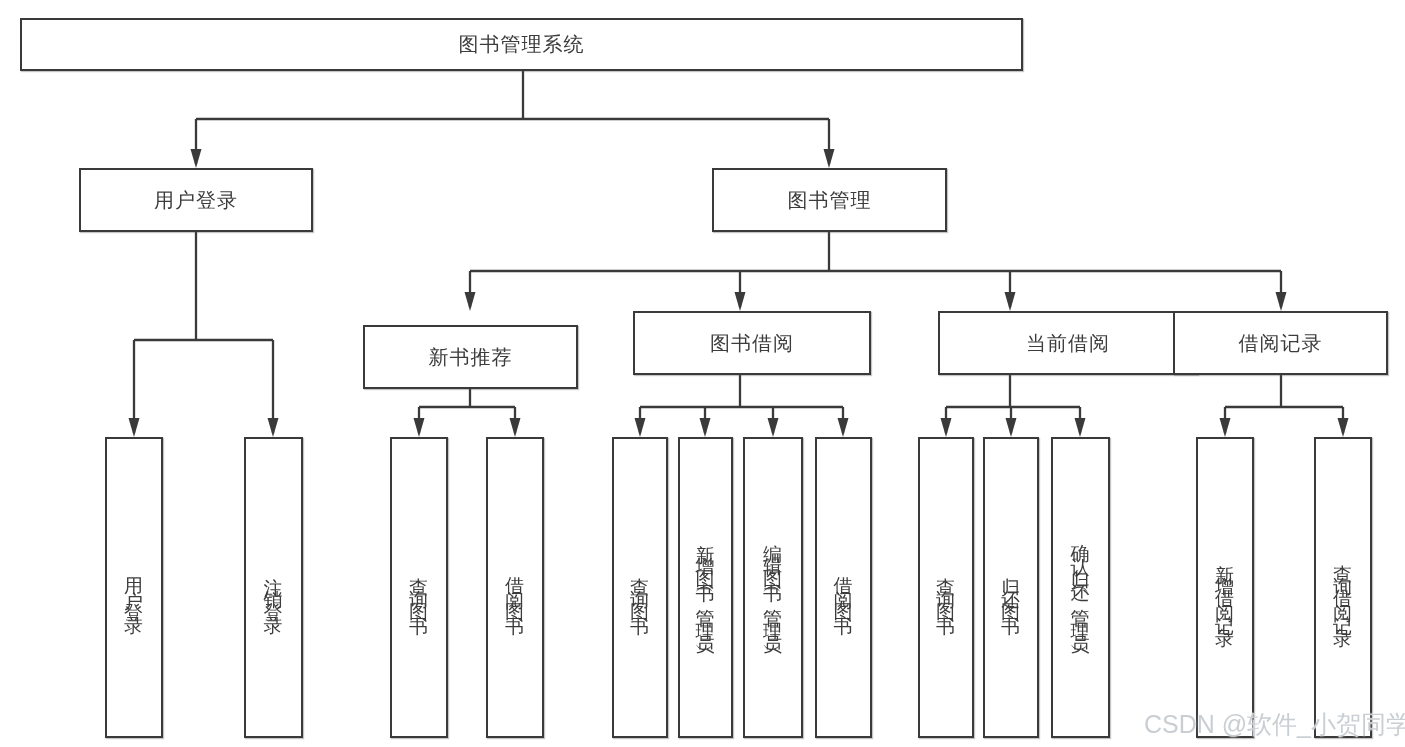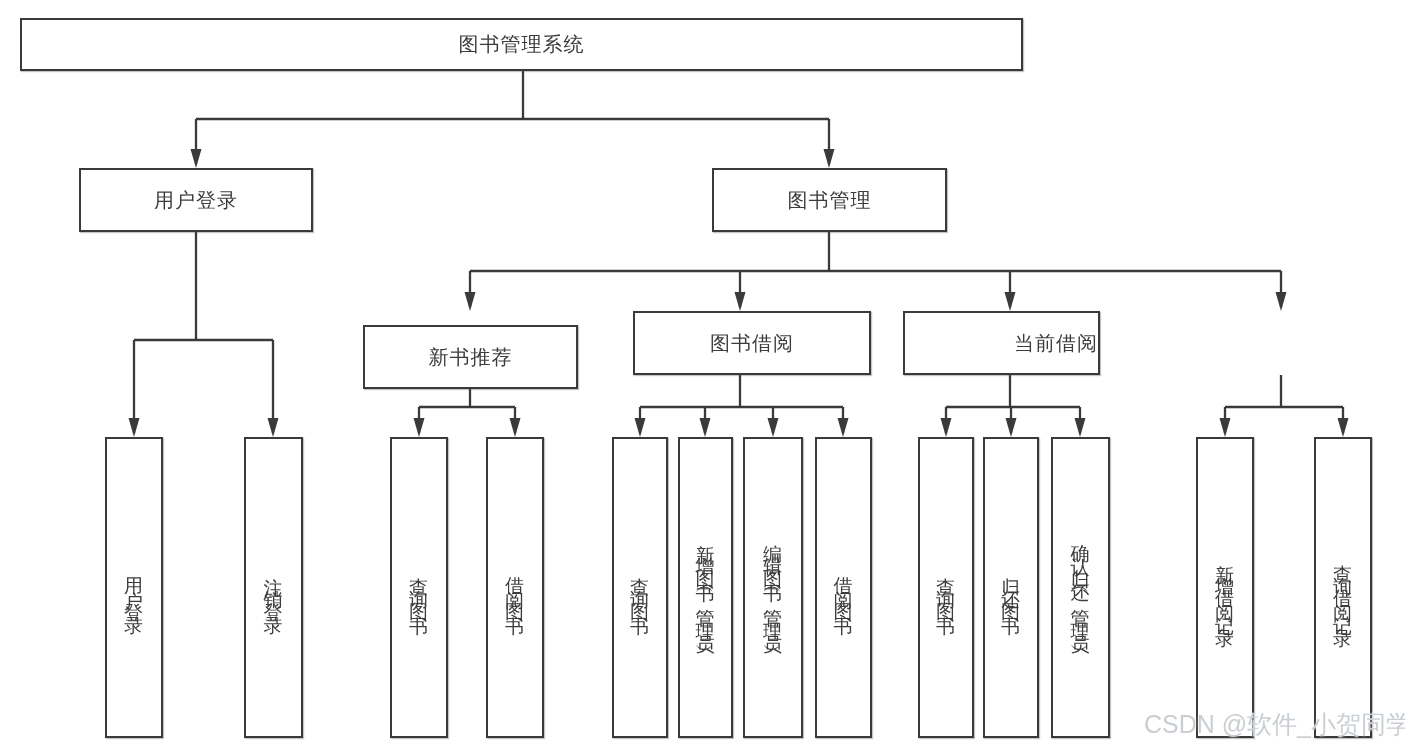--- a/index.html
+++ b/index.html
@@ -130,22 +130,25 @@
   <div class="node" style="left:712px;top:168px;width:235px;height:64px;">
     <span class="hlabel">图书管理</span>
   </div>
 
   <div class="node" style="left:363px;top:325px;width:215px;height:64px;align-items:center;">
     <span class="hlabel">新书推荐</span>
   </div>
   <div class="node" style="left:633px;top:311px;width:238px;height:64px;">
     <span class="hlabel">图书借阅</span>
   </div>
-  <div class="node" style="left:903px;top:311px;width:197px;height:64px;justify-content:flex-end;">
+  <div class="node" style="left:938px;top:311px;width:260px;height:64px;">
     <span class="hlabel">当前借阅</span>
+  </div>
+  <div class="node" style="left:1173px;top:311px;width:215px;height:64px;">
+    <span class="hlabel">借阅记录</span>
   </div>
 
   <div class="node leaf" style="left:105px;top:437px;width:58px;height:301px;">
     <span class="vtext">用户登录</span>
   </div>
   <div class="node leaf" style="left:244px;top:437px;width:59px;height:301px;">
     <span class="vtext">注销登录</span>
   </div>
 
   <div class="node leaf" style="left:390px;top:437px;width:58px;height:301px;">

